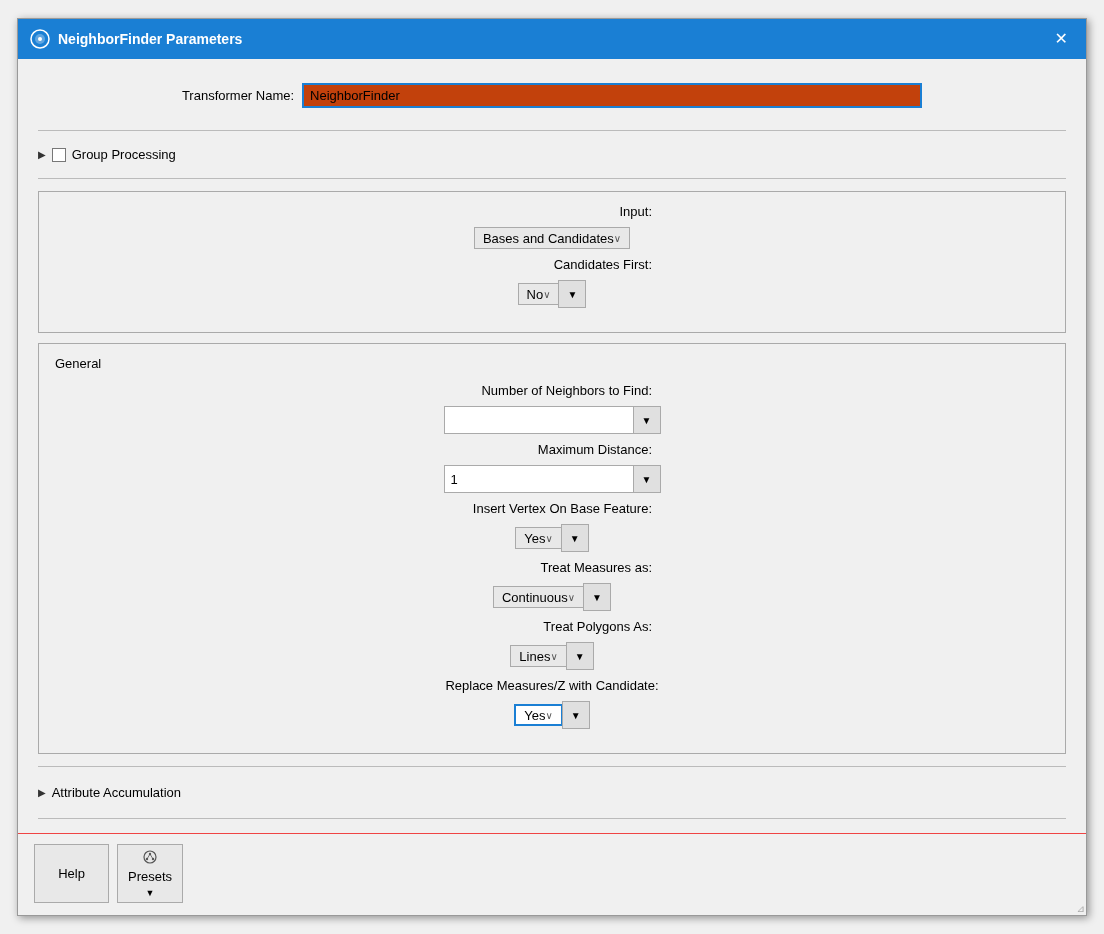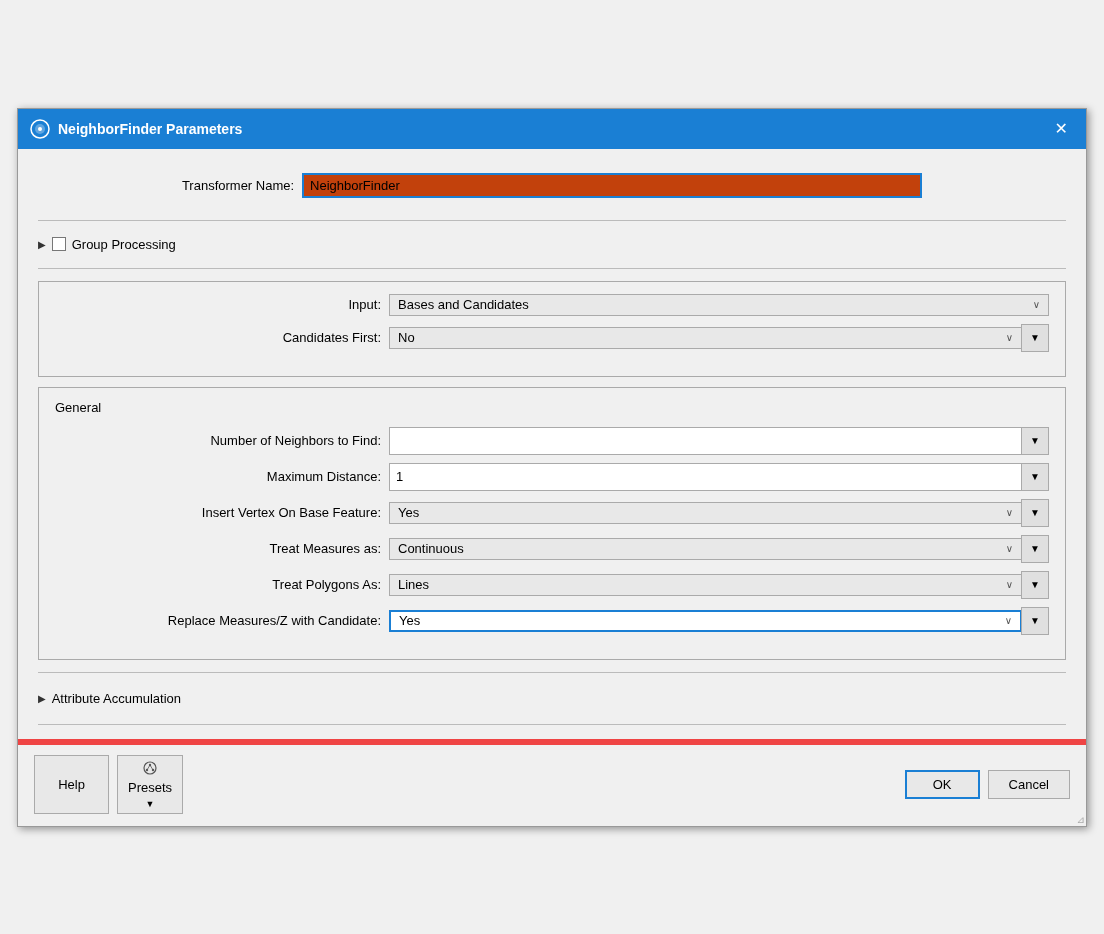--- a/index.html
+++ b/index.html
@@ -109,20 +109,21 @@
       font-size: 13px;
       font-weight: normal;
       margin-bottom: 12px;
     }
     .form-row {
       display: flex;
       align-items: center;
       justify-content: flex-end;
       margin-bottom: 8px;
       gap: 8px;
+      flex-direction: column;
     }
     .form-label {
       text-align: right;
       white-space: nowrap;
       font-size: 13px;
       min-width: 200px;
     }
     .form-control-wrapper {
       display: flex;
       align-items: center;
@@ -174,21 +175,21 @@
       display: flex;
       align-items: center;
       gap: 6px;
       padding: 6px 0;
     }
     .dialog-footer {
       display: flex;
       align-items: center;
       justify-content: space-between;
       padding: 10px 16px 12px 16px;
-      border-top: 6px solid #ef4444;
+      border-top: 1px solid #ef4444;
     }
     .footer-left {
       display: flex;
       gap: 8px;
     }
     .footer-right {
       display: flex;
       gap: 8px;
     }
     .btn {
@@ -386,20 +387,16 @@
             <circle cx="8" cy="5" r="1.2" fill="#555"></circle>
             <circle cx="5" cy="10" r="1.2" fill="#555"></circle>
             <circle cx="11" cy="10" r="1.2" fill="#555"></circle>
             <line x1="8" y1="5" x2="5" y2="10" stroke="#555" stroke-width="0.8"></line>
             <line x1="8" y1="5" x2="11" y2="10" stroke="#555" stroke-width="0.8"></line>
           </svg>
           <span>Presets</span>
           <span style="font-size:9px">▼</span>
         </button>
       </div>
-      <div class="footer-right">
-        <button class="btn btn-ok">OK</button>
-        <button class="btn">Cancel</button>
-      </div>
     </div>
   </div>
   <span class="resize-handle">⊿</span>
 </div>
 
 </body></html>

